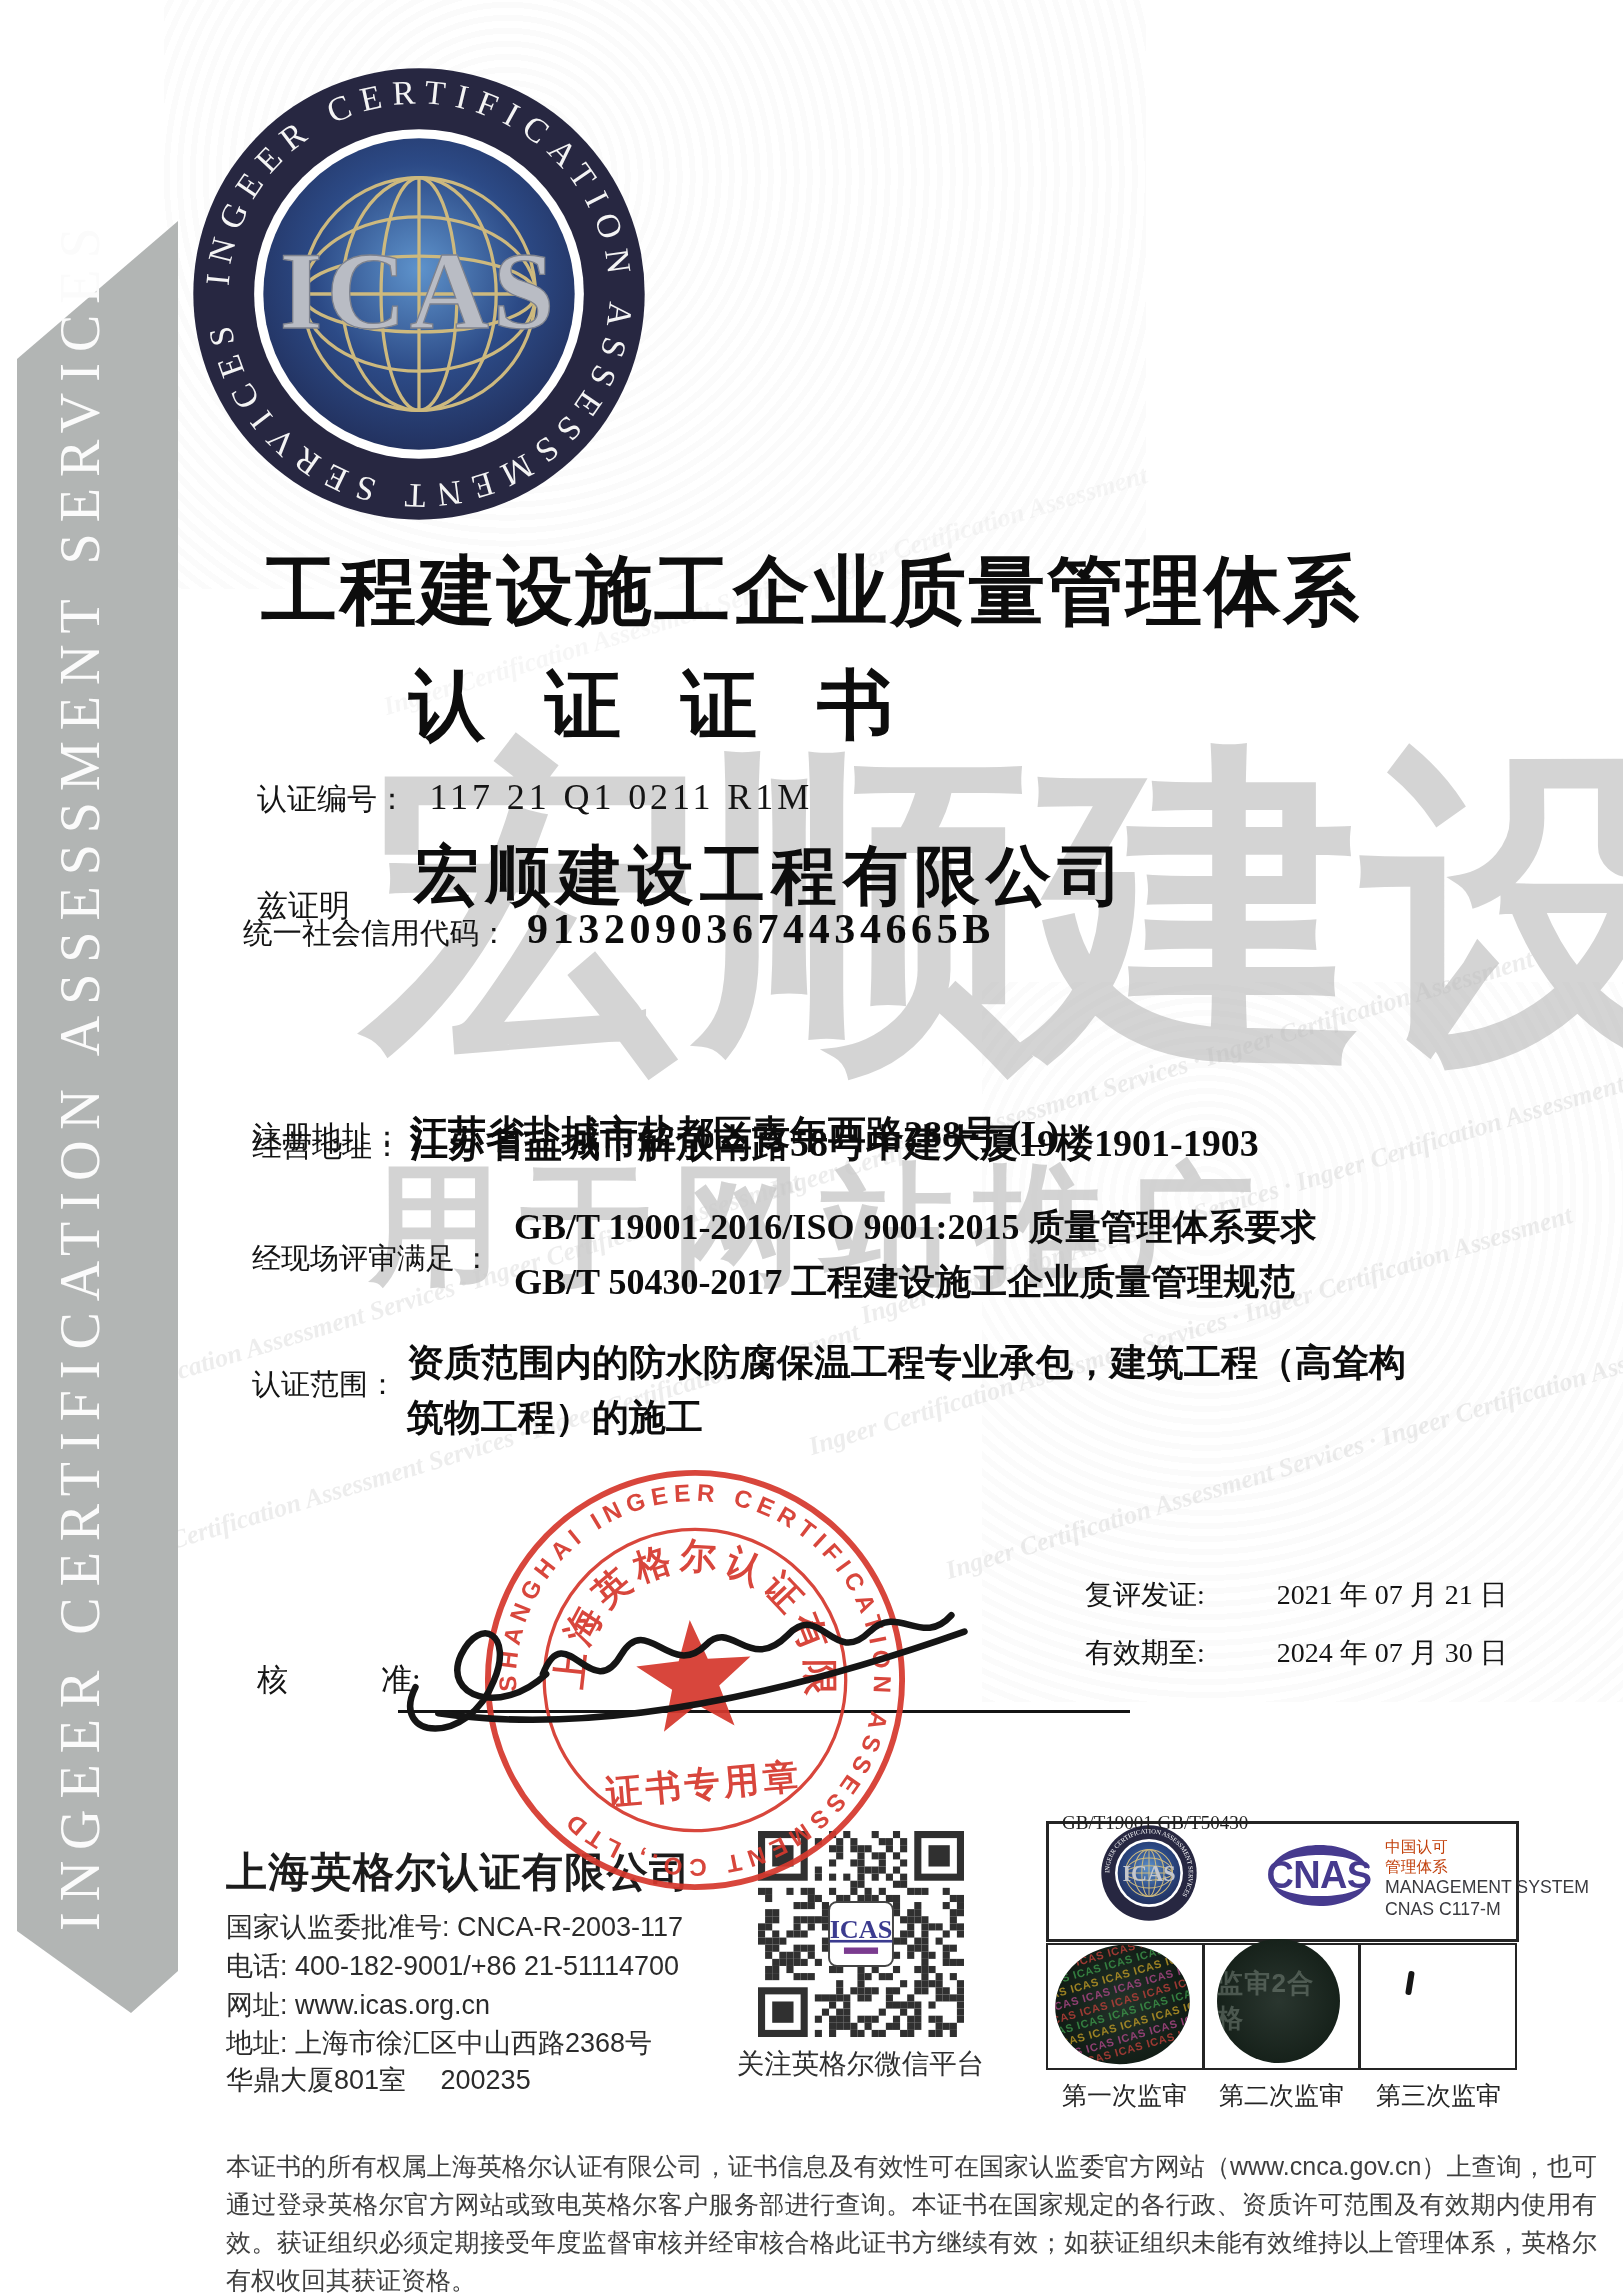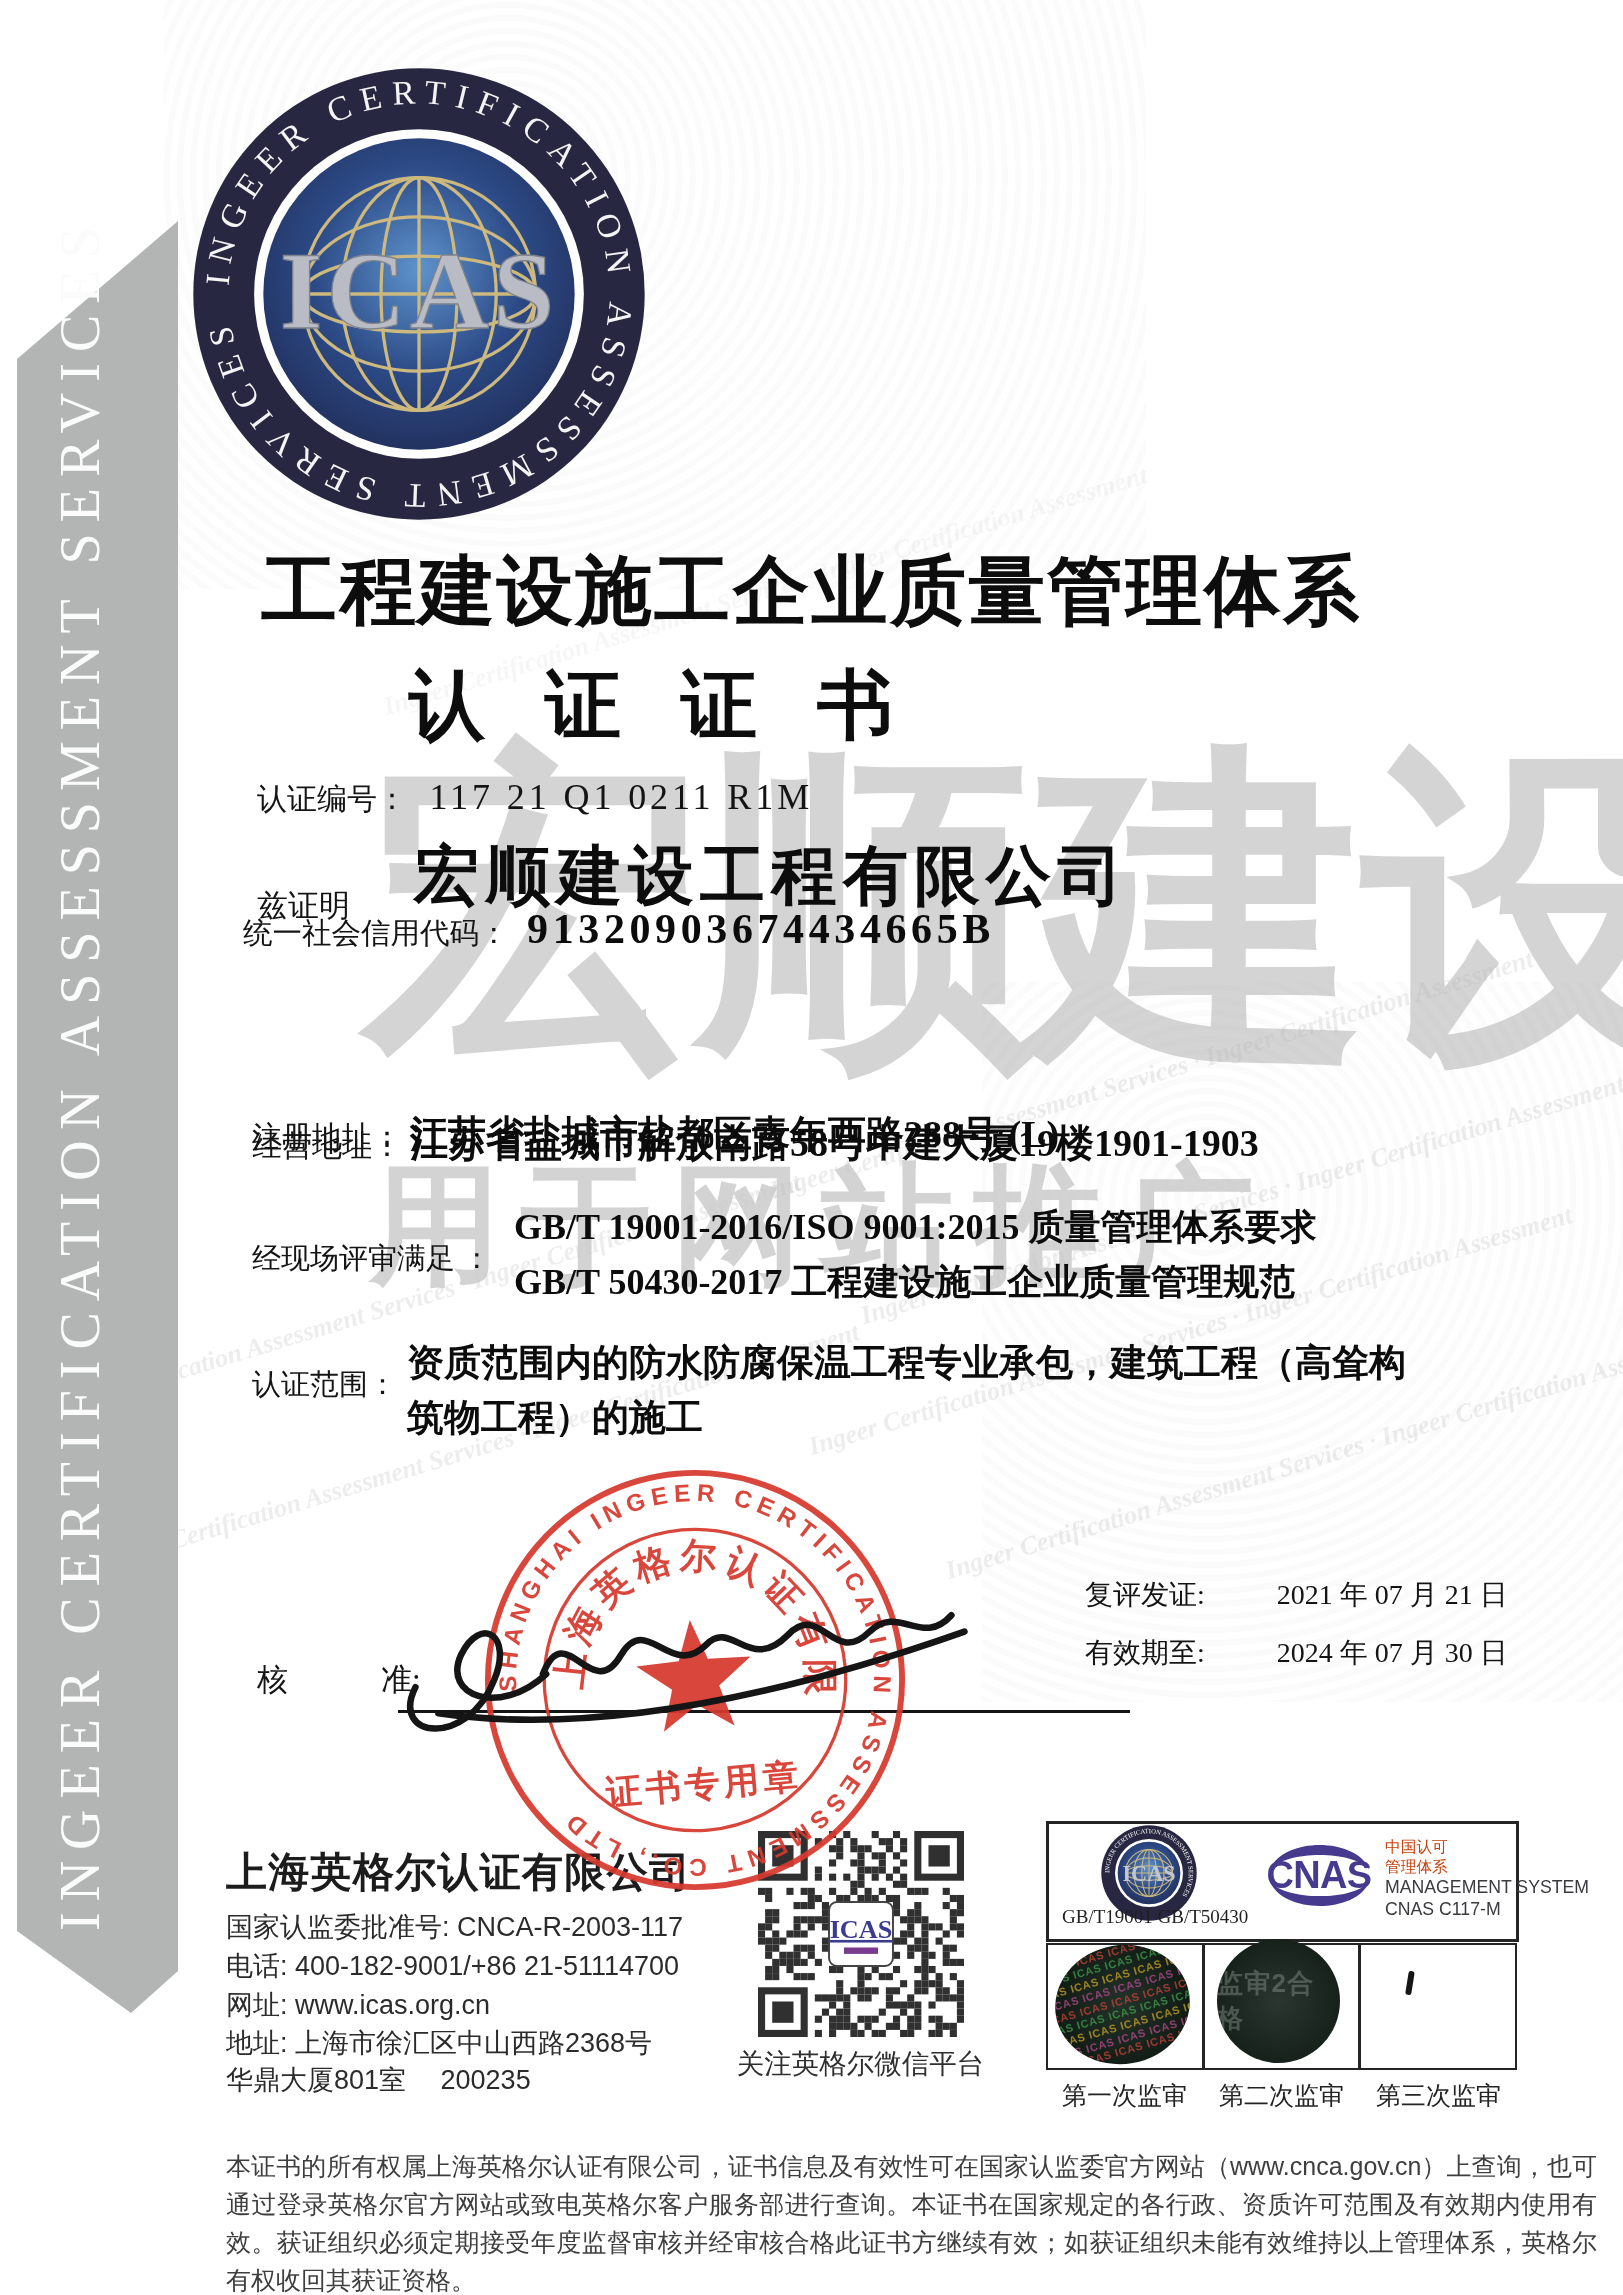--- a/index.html
+++ b/index.html
@@ -41,21 +41,21 @@
   
   #issuer-name{left:226px;top:1845px;font-size:41px;font-weight:bold;color:#1c1c1c;z-index:2;letter-spacing:1.3px;}
   .issuer-line{left:226px;font-size:27px;color:#2b2b2b;z-index:2;white-space:nowrap;}
   
   #qr{left:758px;top:1831px;z-index:2;}
   #qr-caption{left:733px;top:2046px;width:255px;text-align:center;font-size:27.5px;color:#2f2f2f;z-index:2;}
   
   #box-logos{left:1046px;top:1821px;width:467px;height:115px;border:3.3px solid #242424;z-index:2;background:rgba(255,255,255,.3);}
   #box-audit{left:1046px;top:1943px;width:467px;height:123px;border:2.6px solid #242424;z-index:2;}
   #box-audit .col-divider{position:absolute;top:0;width:2.6px;height:100%;background:#242424;}
-  #gb-sub{left:1062px;top:1906px;font-size:19px;font-family:"Liberation Serif",serif;color:#1f1f1f;z-index:3;white-space:nowrap;}
+  #gb-sub{left:1062px;top:1812px;font-size:19px;font-family:"Liberation Serif",serif;color:#1f1f1f;z-index:3;white-space:nowrap;}
   #cnas-block{left:1385px;top:1837px;z-index:3;line-height:1.25;}
   #cnas-block .cn{font-size:15.7px;color:#c2410c;}
   #cnas-block .en{font-size:17.7px;color:#3a3a3f;}
   .audit-label{top:2079px;width:157px;text-align:center;font-size:25px;color:#242424;z-index:2;}
   
   .sticker{border-radius:50%;overflow:hidden;z-index:3;}
   #sticker1{left:1055px;top:1945px;width:135px;height:119px;background:radial-gradient(circle,#24332a 0%,#101b14 75%);transform:rotate(-10deg);}
   #sticker1 .tx{font-size:11px;font-weight:bold;line-height:12.4px;white-space:nowrap;letter-spacing:0.7px;transform:rotate(-6deg);}
   #sticker2{left:1217px;top:1939px;width:123px;height:124px;background:radial-gradient(circle,#2a362f 0%,#141f18 78%);
         display:flex;align-items:center;justify-content:center;}

